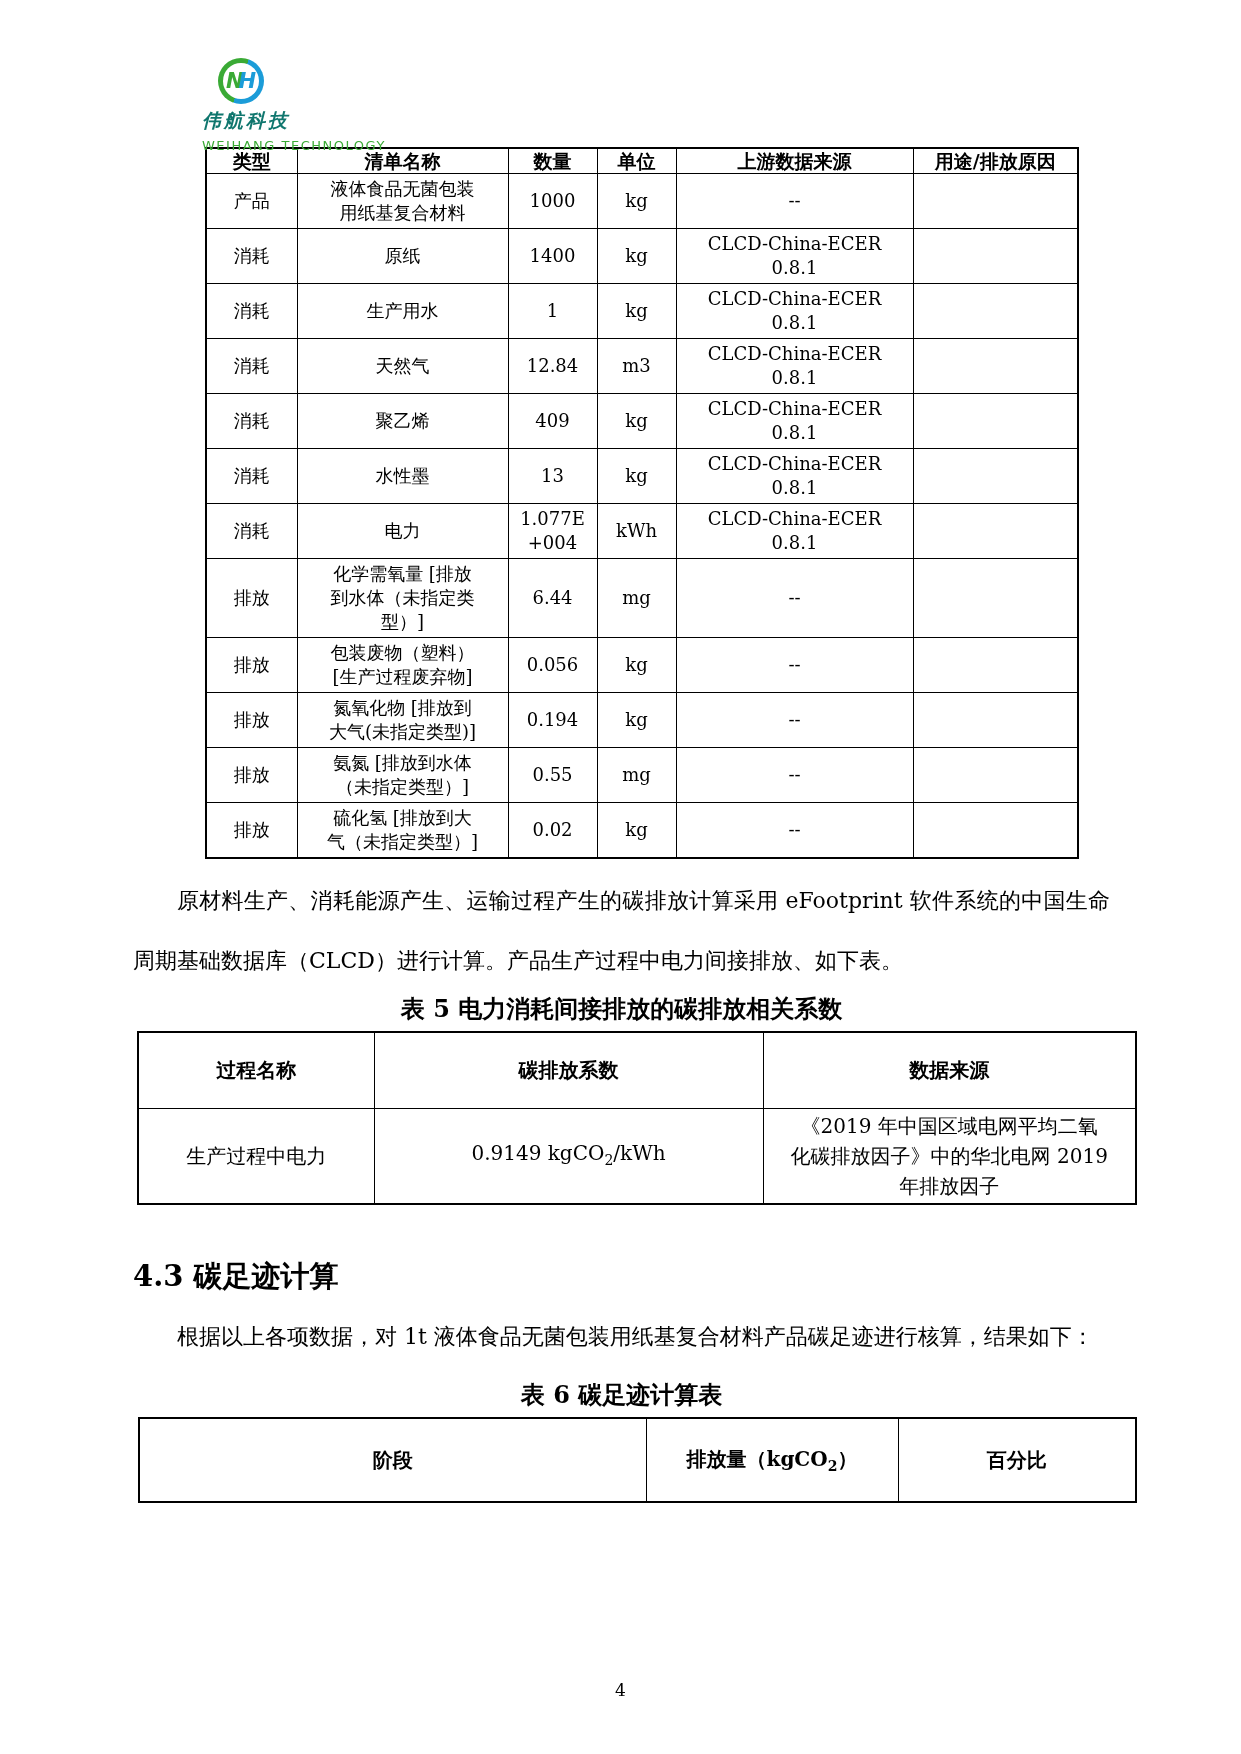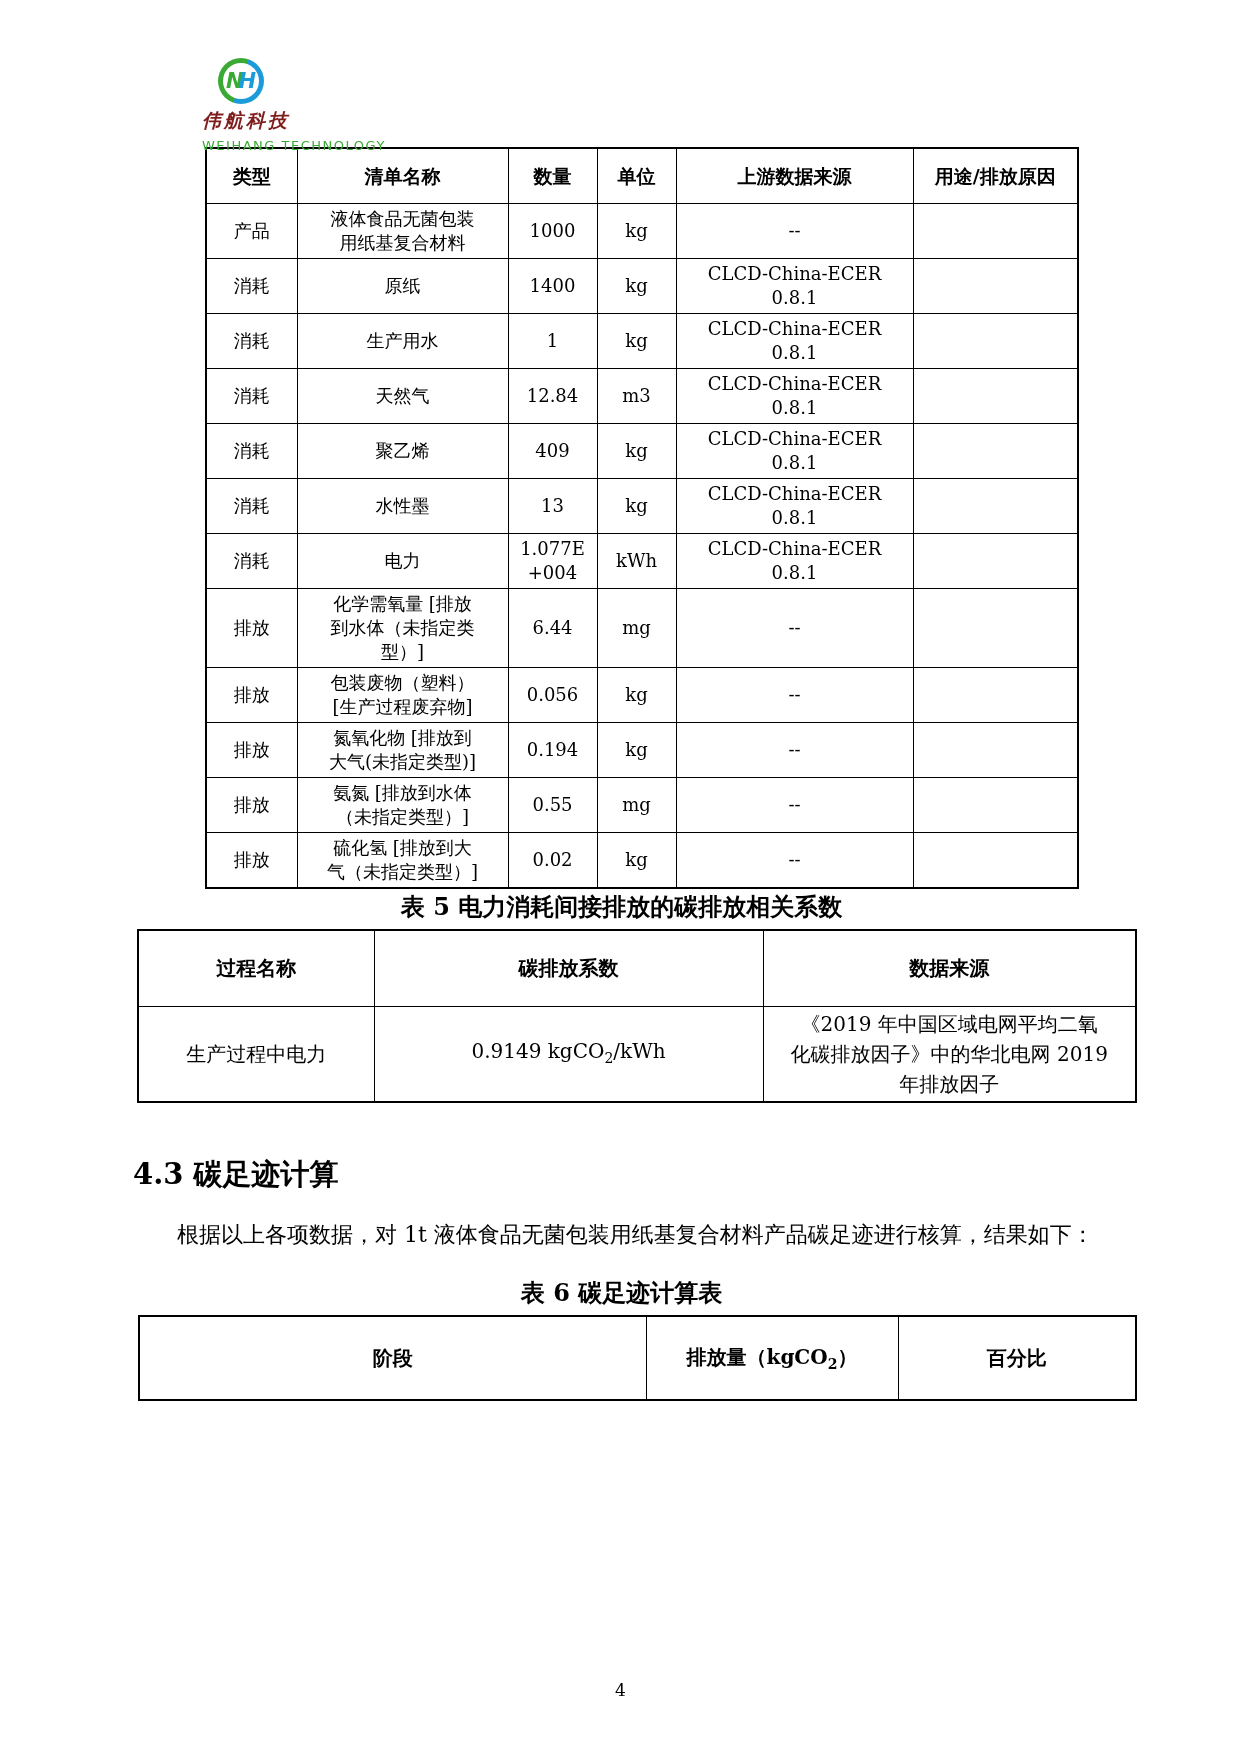--- a/index.html
+++ b/index.html
@@ -19,36 +19,36 @@
   .logo-mark-inner {
     position:absolute; inset:5px; background:#fff; border-radius:50%;
     display:flex; align-items:center; justify-content:center;
     font-style:italic; font-weight:bold; font-size:21px; line-height:1;
     font-family:"DejaVu Sans","Liberation Sans",sans-serif;
   }
   .logo-n { color:#3aaa35; }
   .logo-h { color:#1b9cd8; margin-left:-5px; }
   .logo-cn {
     margin-top:4px; font-weight:bold; font-style:italic; font-size:19px;
-    letter-spacing:3px; color:#7f1d1d; white-space:nowrap;
+    letter-spacing:3px; color:#0f766e; white-space:nowrap;
     font-family:"DejaVu Sans","Liberation Sans",sans-serif;
   }
   .logo-en { font-size:13px; color:#3aaa35; letter-spacing:1.5px; white-space:nowrap; margin-top:4px;
     font-family:"DejaVu Sans","Liberation Sans",sans-serif; }
 
   
   table { border-collapse:collapse; table-layout:fixed; }
   th, td { box-sizing:border-box; }
 
   .inv { width:872px; margin:147px 0 0 205px; border:2.5px solid #000; }
   .inv th, .inv td {
     border:1.5px solid #000; text-align:center; vertical-align:middle;
     white-space:pre-line; font-size:18px; line-height:24px; padding:3px 4px;
   }
-  .inv th { font-weight:bold; font-size:19px; padding:15px 4px; }
+  .inv th { font-weight:bold; font-size:19px; padding:0 4px; }
 
   .t5 { width:998px; margin:8px 0 0 137px; border:2.5px solid #000; }
   .t5 th { border:1.5px solid #000; font-size:20px; font-weight:bold; padding:24px 6px; }
   .t5 td {
     border:1.5px solid #000; font-size:20px; line-height:30px; padding:2px 16px;
     text-align:center; vertical-align:middle; white-space:pre-line; height:92px;
   }
 
   .t6 { width:997px; margin:8px 0 0 138px; border:2.5px solid #000; }
   .t6 th { border:1.5px solid #000; font-size:20px; font-weight:bold; padding:27px 6px; }
@@ -214,20 +214,21 @@
       <td>硫化氢 [排放到大
 气（未指定类型）]</td>
       <td>0.02</td>
       <td>kg</td>
       <td>--</td>
       <td></td>
     </tr>
   </tbody>
     </table>
 
+  <div class="para">原材料生产、消耗能源产生、运输过程产生的碳排放计算采用 eFootprint 软件系统的中国生命周期基础数据库（CLCD）进行计算。产品生产过程中电力间接排放、如下表。</div>
 
   <div class="caption">表 5  电力消耗间接排放的碳排放相关系数</div>
   <table class="t5">
     <colgroup>
       <col style="width:236px">
         <col style="width:389px">
         <col style="width:373px">
     </colgroup>
     <tbody>
         <tr>

